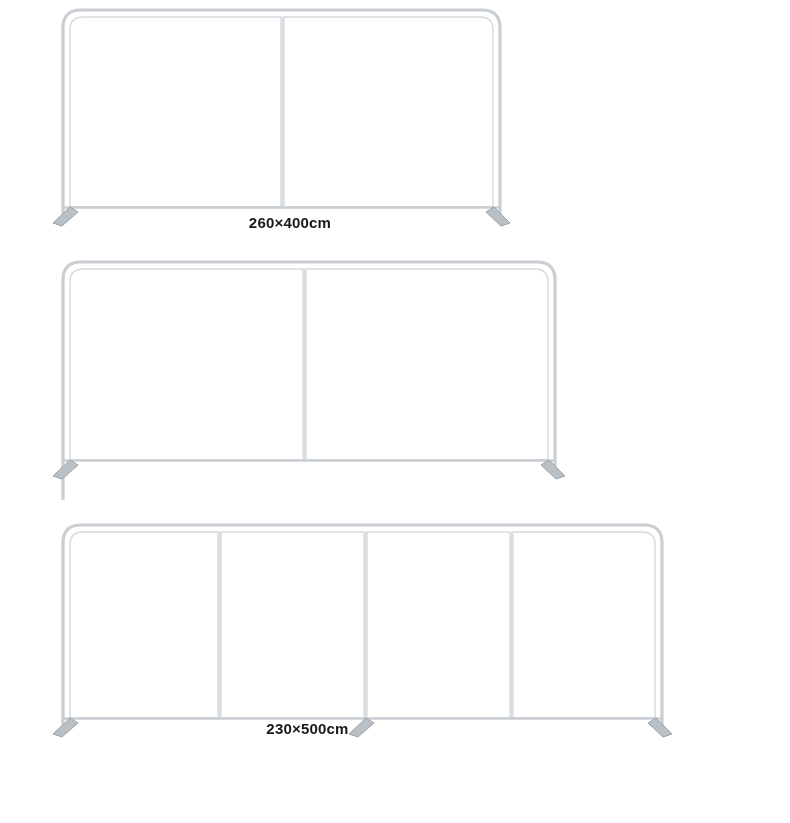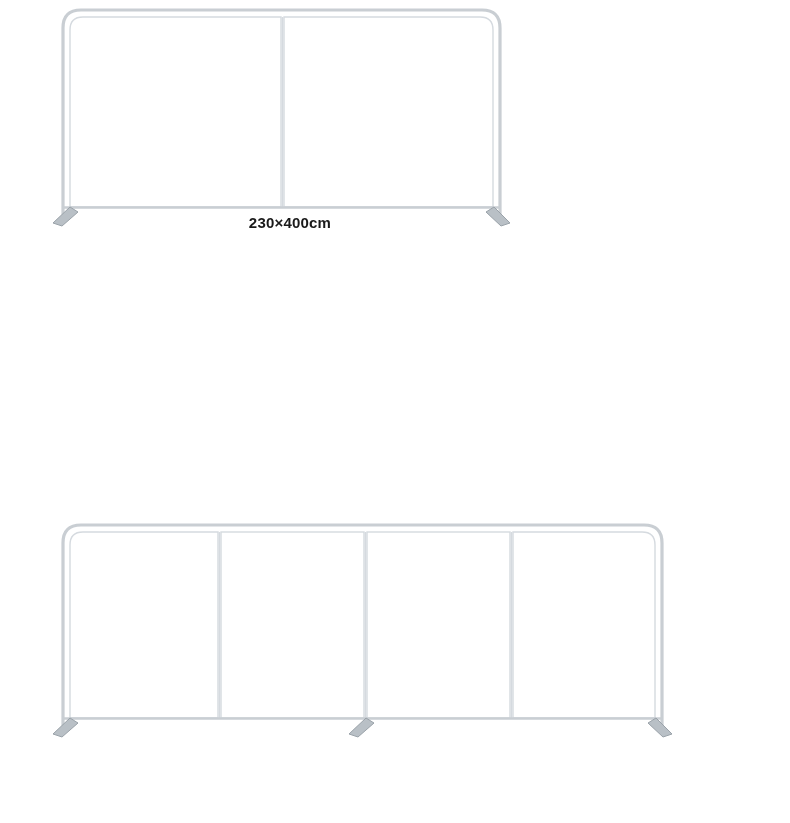--- a/index.html
+++ b/index.html
@@ -57,23 +57,35 @@
 
       <path d="M284 207 L284 17 L480 17 Q493 17 493 30 L493 207 Z" fill="#ffffff" stroke="#d5dadf" stroke-width="1.4"></path>
 
       <line x1="282.5" y1="17" x2="282.5" y2="207" stroke="#d5dadf" stroke-width="1.6"></line>
 
       <line x1="63" y1="207.5" x2="500" y2="207.5" stroke="#c9ced3" stroke-width="2.4"></line>
 
       <path d="M53 223 L70 207 L78 212 L62 226 Z" fill="#b9c0c6" stroke="#9aa2a9" stroke-width="1"></path>
       <path d="M486 212 L494 207 L510 223 L501 226 Z" fill="#b9c0c6" stroke="#9aa2a9" stroke-width="1"></path>
     </svg>
-    <div class="size-label" id="label-400">230×400cm</div>
+    <div class="size-label" id="label-400">260×400cm</div>
   </div>
 
+  <div class="diagram-group" id="group-500">
+    <svg class="frame-svg" width="790" height="250" viewBox="0 0 790 250" xmlns="http://www.w3.org/2000/svg">
+      <path d="M63 217 L63 287 M63 217 L63 30 Q63 12 81 12 L537 12 Q555 12 555 30 L555 217" fill="none" stroke="#c9ced3" stroke-width="3.2" stroke-linecap="round"></path>
+      <path d="M70 210 L70 32 Q70 19 83 19 L303 19 L303 210 Z" fill="#ffffff" stroke="#d5dadf" stroke-width="1.4"></path>
+      <path d="M306 210 L306 19 L535 19 Q548 19 548 32 L548 210 Z" fill="#ffffff" stroke="#d5dadf" stroke-width="1.4"></path>
+      <line x1="304.5" y1="19" x2="304.5" y2="210" stroke="#d5dadf" stroke-width="1.6"></line>
+      <line x1="63" y1="210.5" x2="555" y2="210.5" stroke="#c9ced3" stroke-width="2.4"></line>
+      <path d="M53 226 L70 210 L78 215 L62 229 Z" fill="#b9c0c6" stroke="#9aa2a9" stroke-width="1"></path>
+      <path d="M541 215 L549 210 L565 226 L556 229 Z" fill="#b9c0c6" stroke="#9aa2a9" stroke-width="1"></path>
+    </svg>
+    <div class="size-label" id="label-500">230×500cm</div>
+  </div>
 
   <div class="diagram-group" id="group-600">
     <svg class="frame-svg" width="790" height="265" viewBox="0 0 790 265" xmlns="http://www.w3.org/2000/svg">
       <path d="M63 220 L63 38 Q63 20 81 20 L644 20 Q662 20 662 38 L662 220" fill="none" stroke="#c9ced3" stroke-width="3.2" stroke-linecap="round"></path>
 
       <path d="M70 213 L70 40 Q70 27 83 27 L218 27 L218 213 Z" fill="#ffffff" stroke="#d5dadf" stroke-width="1.4"></path>
 
       <rect x="221" y="27" width="143" height="186" fill="#ffffff" stroke="#d5dadf" stroke-width="1.4"></rect>
 
       <rect x="367" y="27" width="143" height="186" fill="#ffffff" stroke="#d5dadf" stroke-width="1.4"></rect>

